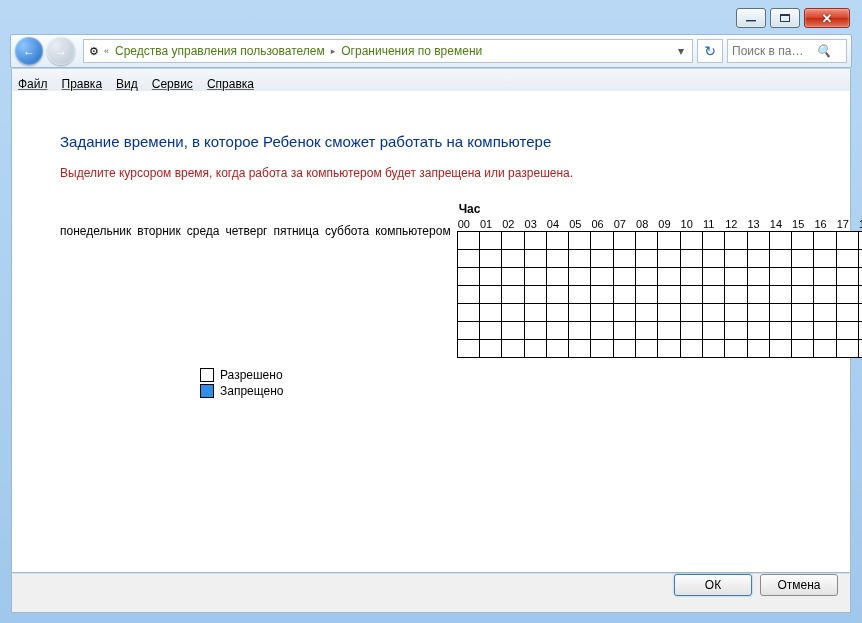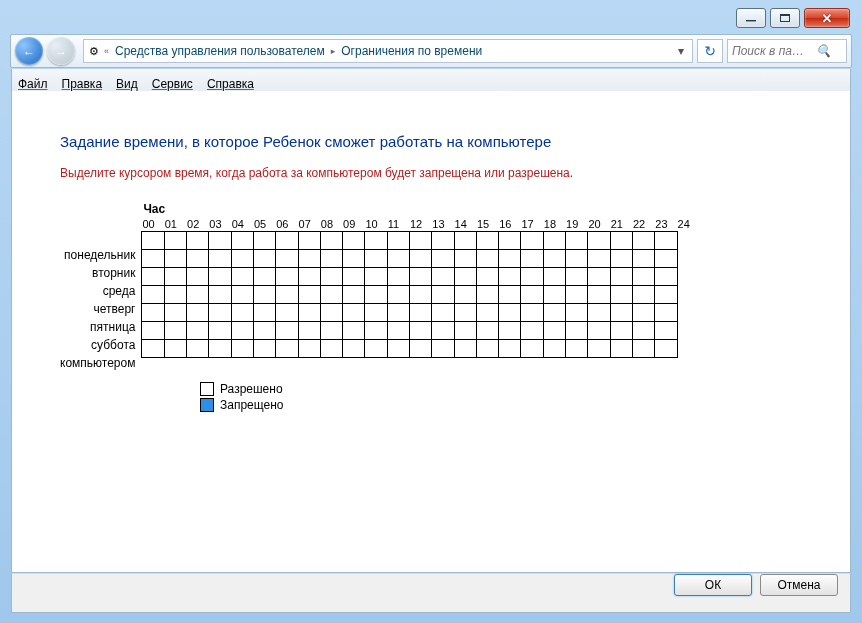--- a/index.html
+++ b/index.html
@@ -42,51 +42,51 @@
     background:radial-gradient(circle at 30% 30%,#8ec7ff,#1a64c2);
     display:flex;align-items:center;justify-content:center;
     color:#fff;box-shadow:0 0 2px rgba(255,255,255,.8) inset,0 1px 2px rgba(0,0,0,.3)
   }
   .nav-btn.fwd{background:radial-gradient(circle at 30% 30%,#e8eef4,#b8c4cf)}
   .crumbs{
     flex:1;height:24px;border:1px solid #b4c4d4;background:#fff;
     display:flex;align-items:center;padding:0 2px;gap:2px;margin-left:4px
   }
   .cico{width:16px;height:16px;display:inline-flex;align-items:center;justify-content:center;font-size:11px}
-  .crumb{padding:0 4px;color:#0c4a6e}
+  .crumb{padding:0 4px;color:#4d7c0f}
   .sep{color:#666;font-size:9px}
   .crumbs-dd{margin-left:auto;color:#555;padding:0 6px}
   .refresh{
     width:26px;height:24px;border:1px solid #b4c4d4;background:#fff;
     display:flex;align-items:center;justify-content:center;color:#1a64c2;font-size:14px
   }
   .search{
     width:120px;height:24px;border:1px solid #b4c4d4;background:#fff;
     display:flex;align-items:center;padding:0 4px;gap:4px;color:#777;font-style:italic
   }
-  .search input{border:none;outline:none;width:80px;font-style:italic;color:#15803d;font-size:12px}
+  .search input{border:none;outline:none;width:80px;color:#15803d;font-size:12px}
   
   .menubar{
     position:absolute;top:69px;left:11px;right:11px;height:22px;
     background:linear-gradient(#f4f7fb,#e8edf3);
     display:flex;align-items:flex-end;padding:0 6px;gap:14px;
     border-left:1px solid #9db8cf;border-right:1px solid #9db8cf
   }
   .menubar span{text-decoration:underline;text-decoration-color:#666}
   
   .content{
     position:absolute;top:91px;left:11px;right:11px;bottom:50px;
     background:#fff;border:1px solid #9db8cf;border-top:none;
     padding:42px 48px 20px 48px
   }
   .heading{color:#003399;font-size:15px;margin-bottom:16px}
   .instr{color:#b91c1c;margin-bottom:22px}
   
   .grid-wrap{display:flex;align-items:flex-start}
-  .daycol{display:flex;flex-direction:column;margin-top:44px}
+  .daycol{display:flex;flex-direction:row;margin-top:20px}
   .daycol div{
     height:18px;display:flex;align-items:center;justify-content:flex-end;
     padding-right:6px;white-space:nowrap;font-size:12px
   }
   .hblk{display:flex;flex-direction:column}
   .hlabel{font-weight:bold;padding-left:2px;margin-bottom:2px}
   .hours{display:flex}
   .hours span{width:22.3px;text-align:left;font-size:11px;padding-left:1px}
   .cells{border-collapse:collapse;margin-top:1px;display:block}
   .cells tr{height:18px}

